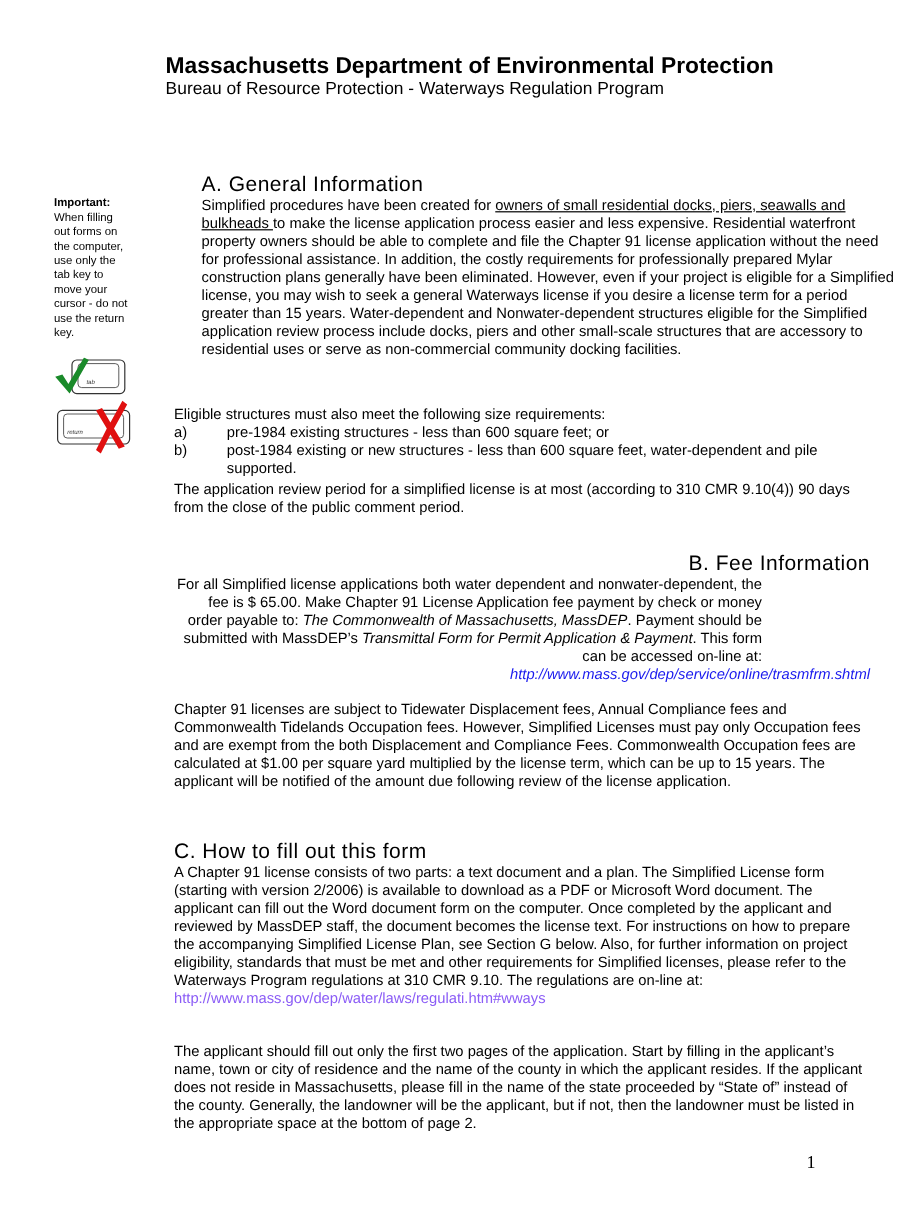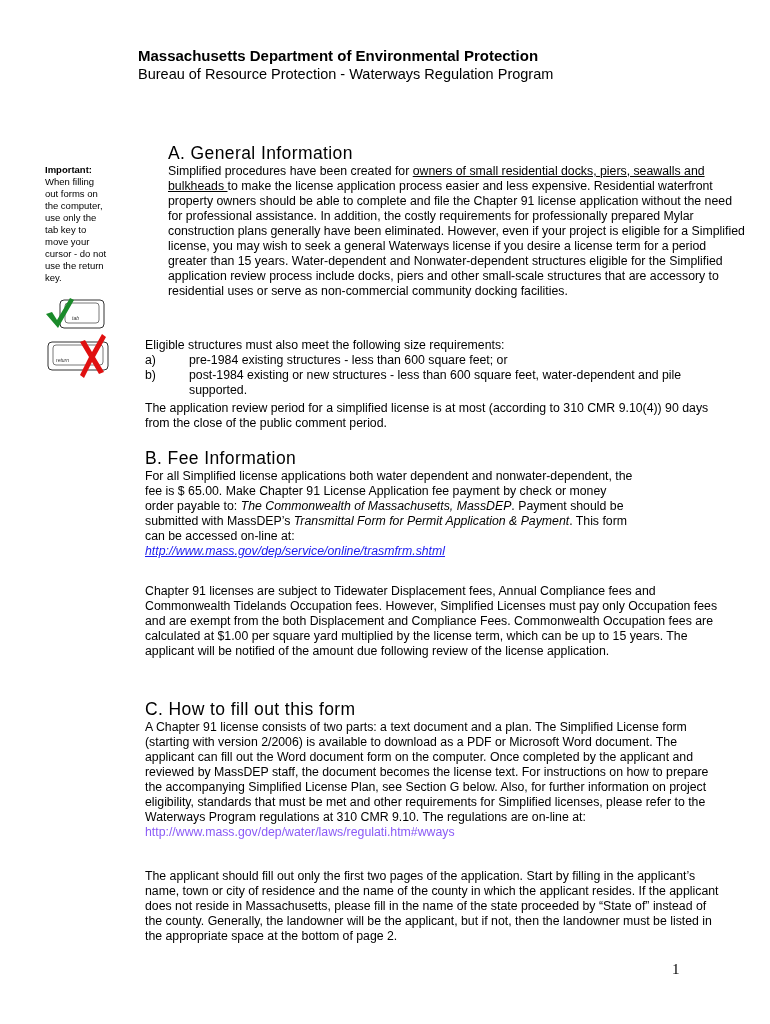--- a/index.html
+++ b/index.html
@@ -1,30 +1,30 @@
 <!DOCTYPE html>
 <html><head>
   <meta charset="utf-8">
   <style>
     html, body { margin: 0; padding: 0; background: #ffffff; }
     body { width: 770px; height: 1024px; position: relative; overflow: hidden; font-family: "Liberation Sans", sans-serif; color: #000; }
     .hdr { position: absolute; left: 138px; top: 46px; width: 600px; }
-    .hdr .dept { font-weight: bold; font-size: 15px; line-height: 19px; }
+    .hdr .dept { font-weight: bold; font-size: 19px; line-height: 19px; }
     .hdr .bureau { font-size: 14.5px; line-height: 19px; }
     .hdr .title { font-size: 18.5px; line-height: 24px; text-decoration: underline; letter-spacing: 0.15px; }
 
     .side { position: absolute; left: 45px; top: 164px; width: 62px; font-size: 9.5px; line-height: 12px; }
     .side b { display: block; }
     .keys { position: absolute; left: 44px; top: 298px; width: 70px; height: 84px; }
 
     .main { position: absolute; left: 145px; width: 580px; font-size: 12.3px; line-height: 15px; }
     .sec-h { font-size: 17.5px; line-height: 21px; letter-spacing: 0.4px; }
     p { margin: 0; }
     .u { text-decoration: underline; }
-    .link-blue { color: #1a1aee; text-decoration: underline; font-style: italic; }
+    .link-blue { color: #1a1aee; font-style: italic; }
     .link-red { color: #8b5cf6; }
     .li { display: flex; }
     .li .lbl { width: 44px; flex: none; }
     .pagenum { position: absolute; left: 672px; top: 961px; font-family: "Liberation Serif", serif; font-size: 15px; }
   </style>
 </head>
 <body>
 
 <div class="hdr">
   <div class="dept">Massachusetts Department of Environmental Protection</div>
@@ -69,21 +69,21 @@
   <div class="li">
     <span class="lbl">b)</span>
     <span>post-1984 existing or new structures - less than 600 square feet, water-dependent and pile supported.</span>
   </div>
 </div>
 
 <div class="main" style="top:401px;">
   <p>The application review period for a simplified license is at most (according to 310 CMR 9.10(4)) 90 days from the close of the public comment period.</p>
 </div>
 
-<div class="main" style="top:448px;">
+<div class="main" style="top:459px;text-align:right;">
   <div class="sec-h">B.  Fee Information</div>
   <p style="width:490px;">
     <span>For all Simplified license applications both water dependent and nonwater-dependent, the fee is $ 65.00. Make Chapter 91 License Application fee payment by check or money order payable to: </span><i>The Commonwealth of Massachusetts, MassDEP</i><span>. Payment should be submitted with MassDEP’s </span><i>Transmittal Form for Permit Application &amp; Payment</i><span>.  This form can be accessed on-line at:</span>
   </p>
   <a class="link-blue">http://www.mass.gov/dep/service/online/trasmfrm.shtml</a>
 </div>
 
 <div class="main" style="top:584px;">
   <p>Chapter 91 licenses are subject to Tidewater Displacement fees, Annual Compliance fees and Commonwealth Tidelands Occupation fees.  However, Simplified Licenses must pay only Occupation fees and are exempt from the both Displacement and Compliance Fees. Commonwealth Occupation fees are calculated at $1.00 per square yard multiplied by the license term, which can be up to 15 years. The applicant will be notified of the amount due following review of the license application.</p>
 </div>

